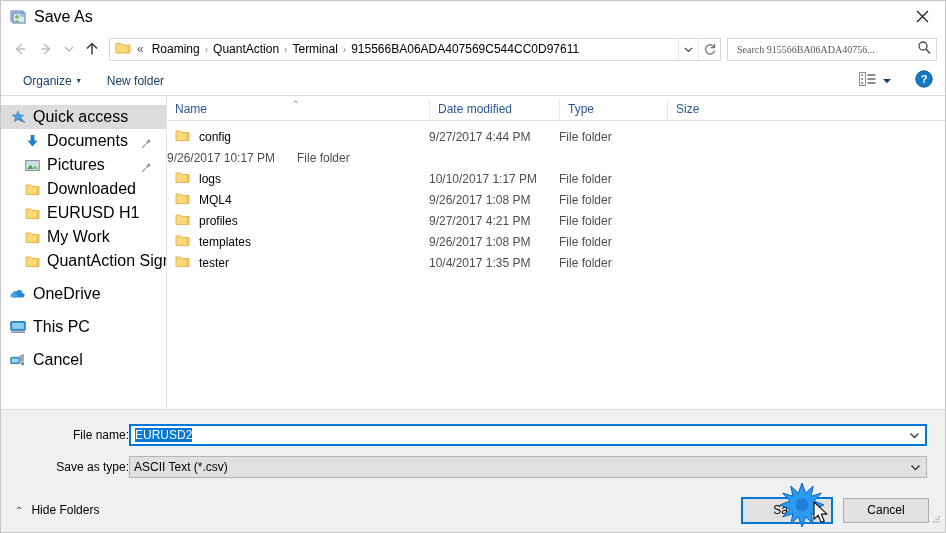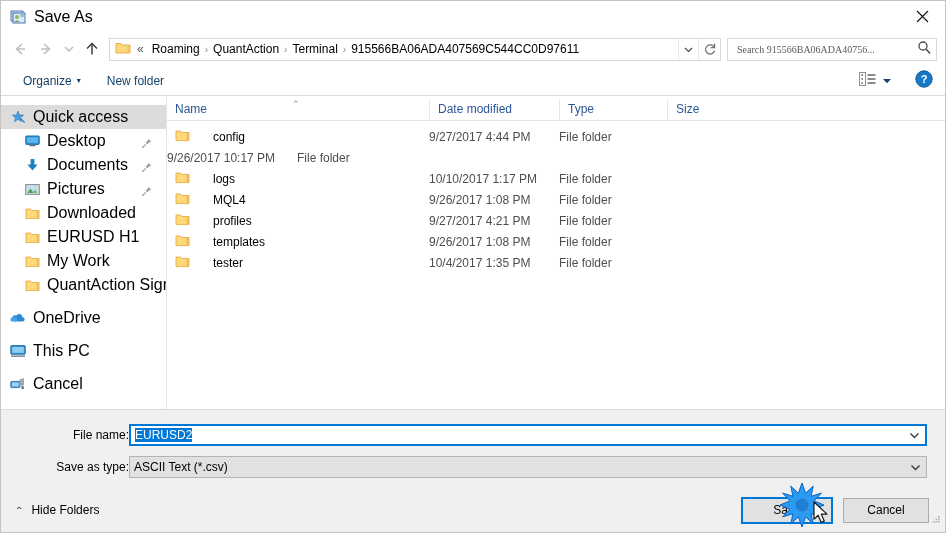--- a/index.html
+++ b/index.html
@@ -160,21 +160,21 @@
   .ch:first-child { border-left: 0; }
   .sortcaret {
     position: absolute; left: 125px; top: -1px;
     color: #6a8cc0; font-size: 9px;
   }
   .row {
     height: 21px; display: flex; align-items: center;
     font-size: 12px;
   }
   .cell { display: flex; align-items: center; overflow: hidden; white-space: nowrap; }
-  .c-name { padding-left: 8px; color: #000; display: flex; align-items: center; gap: 23px; }
+  .c-name { padding-left: 8px; color: #000; display: flex; align-items: center; gap: 9px; }
   .c-date { color: #4e4e4e; }
   .c-type { color: #4e4e4e; }
   .c-size { color: #4e4e4e; }
 
   
   .formarea {
     flex: 0 0 auto; background: #f0f0f0;
     border-top: 1px solid #dcdcdc;
     padding: 14px 18px 0 0;
   }
@@ -366,36 +366,20 @@
       <div class="sb-item lvl0 selected">
         <span class="ico">
           <svg width="15" height="15" viewBox="0 0 15 15">
             <path d="M7 1.2 L8.5 5 L12.6 5.2 L9.4 7.7 L10.6 11.6 L7 9.3 L3.4 11.6 L4.6 7.7 L1.4 5.2 L5.5 5 Z" fill="#4a9fe0" stroke="#2f7cbb" stroke-width="0.7"></path>
             <line x1="9.8" y1="8.6" x2="13.6" y2="12.6" stroke="#2f7cbb" stroke-width="1.3"></line>
           </svg>
         </span>
         <span>Quick access</span>
       </div>
 
-      <div class="sb-item lvl1">
-        <span class="ico">
-          <svg width="15" height="14" viewBox="0 0 15 14">
-            <rect x="0.8" y="2" width="13.4" height="8.4" rx="0.6" fill="#2f8fd4" stroke="#1f6fa8" stroke-width="1"></rect>
-            <rect x="2" y="3.2" width="11" height="5.6" fill="#5fb4ea"></rect>
-            <rect x="4.5" y="11" width="6" height="1.3" fill="#6b7b86"></rect>
-          </svg>
-        </span>
-        <span>Desktop</span>
-        <span class="pin">
-          <svg width="11" height="11" viewBox="0 0 11 11">
-            <path d="M7.2 0.8 L10.2 3.8 L8.3 4.3 L6.3 6.3 L4.7 4.7 L6.7 2.7 Z" fill="#9a9a9a"></path>
-            <line x1="4.7" y1="6.3" x2="1.2" y2="9.8" stroke="#9a9a9a" stroke-width="1.2"></line>
-          </svg>
-        </span>
-      </div>
 
       <div class="sb-item lvl1">
         <span class="ico">
           <svg width="15" height="14" viewBox="0 0 15 14">
             <rect x="5.6" y="1" width="3.8" height="6" fill="#1e7fc4"></rect>
             <path d="M2.4 6.6 H12.6 L7.5 12.6 Z" fill="#1e7fc4"></path>
           </svg>
         </span>
         <span>Documents</span>
         <span class="pin">

